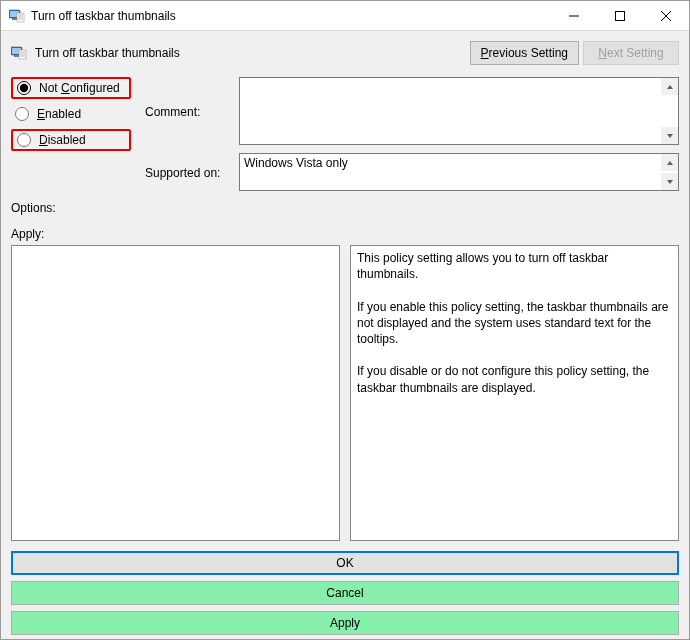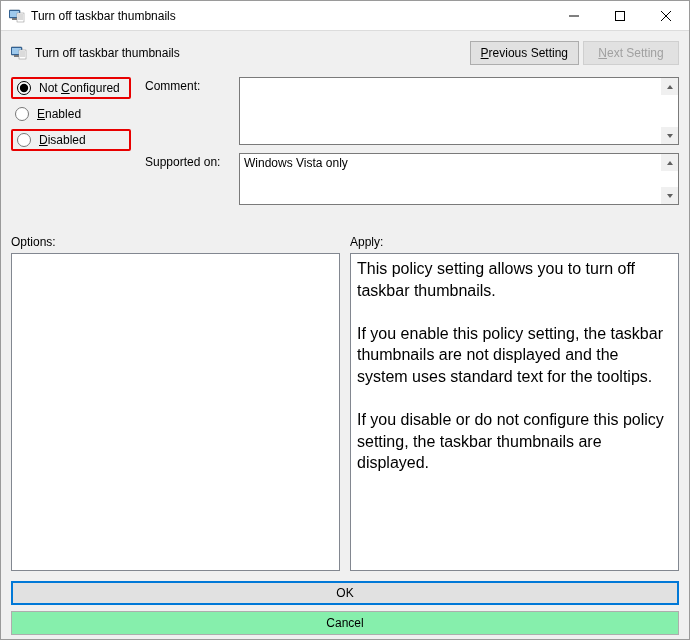--- a/index.html
+++ b/index.html
@@ -114,40 +114,40 @@
   }
   
   .settings-right {
     flex: 1;
     display: flex;
     flex-direction: column;
     gap: 8px;
   }
   .field-row {
     display: flex;
-    align-items: flex-start;
+    align-items: center;
     gap: 8px;
   }
   .field-label {
     width: 86px;
     padding-top: 2px;
     text-align: left;
   }
   .textbox {
     flex: 1;
     background: #fff;
     border: 1px solid #7a7a7a;
     position: relative;
     font-family: inherit;
     font-size: 12px;
     padding: 2px 20px 2px 4px;
     resize: none;
   }
   .textbox.comment { height: 68px; }
-  .textbox.supported { height: 52px; color: #000; }
+  .textbox.supported { height: 38px; color: #000; }
   .scroll-arrows {
     position: absolute;
     right: 1px;
     top: 1px;
     bottom: 1px;
     width: 17px;
     display: flex;
     flex-direction: column;
     justify-content: space-between;
     pointer-events: none;
@@ -156,40 +156,41 @@
     width: 17px; height: 17px;
     background: #f0f0f0;
     display: flex; align-items: center; justify-content: center;
     color: #606060;
   }
   .textbox-wrap { position: relative; flex: 1; display:flex;}
   
   .labels-row {
     display: flex;
     gap: 10px;
-    margin-top: 20px;
+    margin-top: 0;
+    flex-direction: column;
   }
   .labels-row .lbl { flex: 1; font-size: 12px; padding-bottom: 2px; }
   .panes {
     display: flex;
     gap: 10px;
     flex: 1;
     min-height: 0;
     margin-top: 2px;
   }
   .pane {
     flex: 1;
     background: #fff;
     border: 1px solid #828790;
     overflow: hidden;
     position: relative;
   }
   .help-content {
     padding: 4px 6px;
-    font-size: 16px;
+    font-size: 12px;
     line-height: 1.35;
     white-space: pre-wrap;
   }
   
   .bottom {
     display: flex;
     justify-content: flex-end;
     gap: 6px;
     padding-top: 10px;
     flex-direction: column;
@@ -337,15 +338,16 @@
 
 If you enable this policy setting, the taskbar thumbnails are not displayed and the system uses standard text for the tooltips.
 
 If you disable or do not configure this policy setting, the taskbar thumbnails are displayed.</div>
     </div>
   </div>
 
   <div class="bottom">
     <button class="btn default">OK</button>
     <button class="btn">Cancel</button>
+    <button class="btn">Apply</button>
   </div>
 
 </div>
 
 </body></html>

